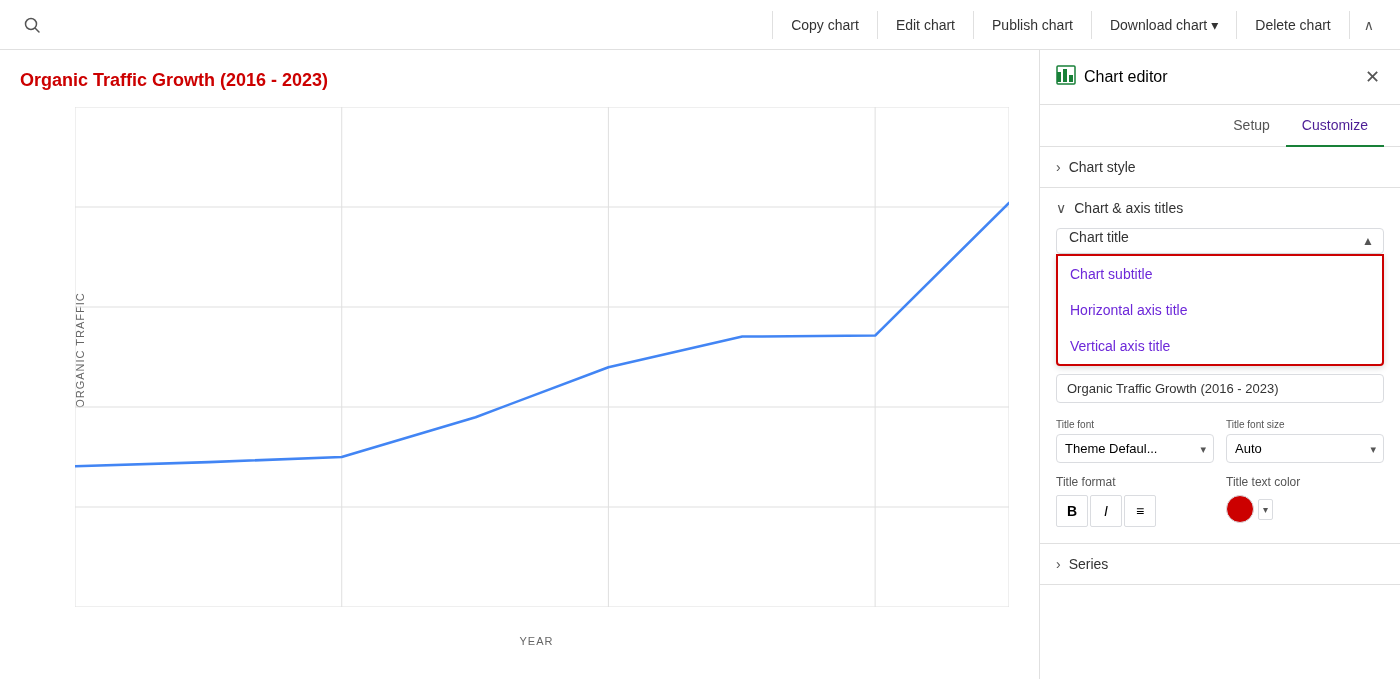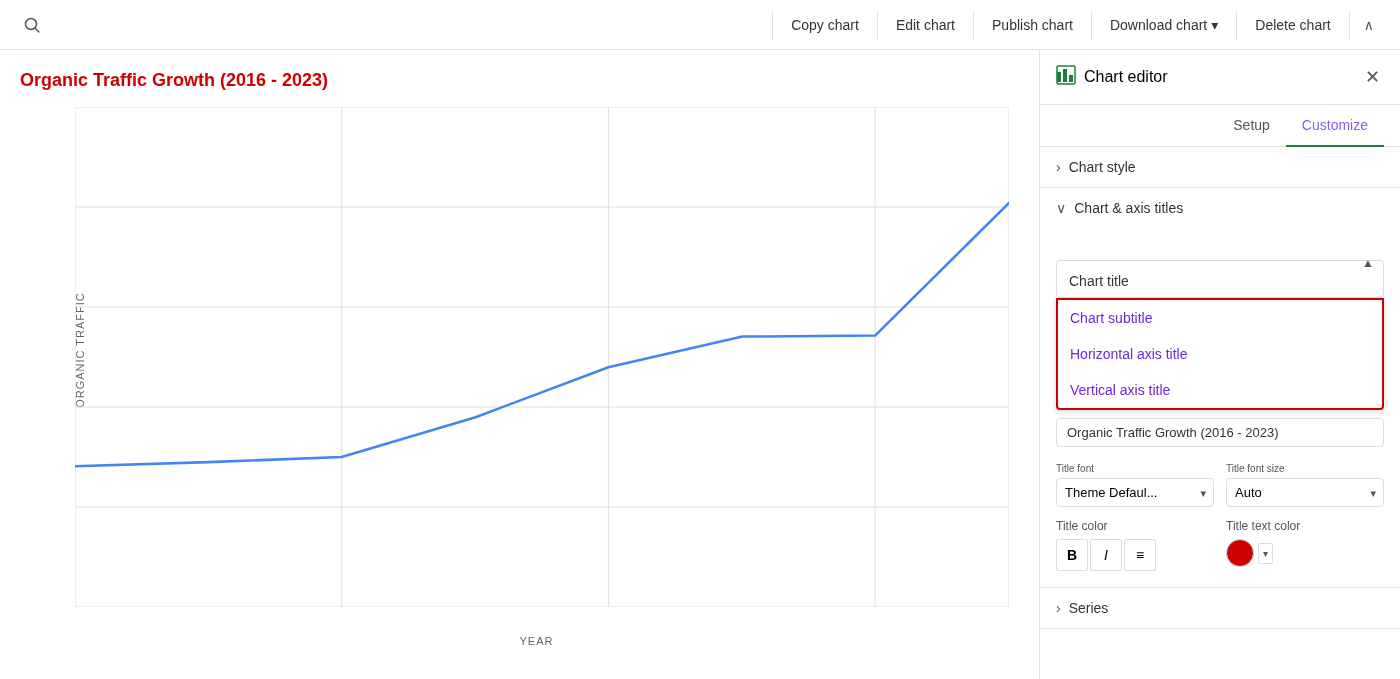--- a/index.html
+++ b/index.html
@@ -140,21 +140,21 @@
     }
     .tab-btn {
       background: none; border: none; cursor: pointer;
       padding: 12px 16px;
       font-size: 14px;
       color: #555;
       border-bottom: 2px solid transparent;
       margin-bottom: -1px;
     }
     .tab-btn.active {
-      color: #8b5cf6;
+      color: #4c1d95;
       border-bottom: 2px solid #188038;
       font-weight: 500;
     }
 
     
     .panel-section {
       border-bottom: 1px solid #e0e0e0;
     }
     .section-header {
       display: flex;
@@ -178,29 +178,28 @@
       padding: 0 16px 16px;
     }
 
     
     .dropdown-row {
       position: relative;
       margin-bottom: 12px;
     }
     .dropdown-select {
       width: 100%;
-      padding: 12px 32px 8px 12px;
+      padding: 0 32px 8px 12px;
       border: 1px solid #dadce0;
       border-radius: 4px;
       font-size: 14px;
       color: #333;
       background: #fff;
       appearance: none;
       cursor: pointer;
-      margin-top: 32px;
     }
     .dropdown-arrow {
       position: absolute;
       right: 10px;
       top: 50%;
       transform: translateY(-50%);
       font-size: 12px;
       color: #555;
       pointer-events: none;
     }
@@ -467,21 +466,21 @@
             <div class="select-wrap">
               <select class="select-control">
                 <option>Auto</option>
               </select>
             </div>
           </div>
         </div>
 
         <div class="format-row">
           <div>
-            <div class="format-label">Title color</div>
+            <div class="format-label">Title format</div>
             <div class="format-btns">
               <button class="fmt-btn bold">B</button>
               <button class="fmt-btn italic">I</button>
               <button class="fmt-btn">≡</button>
             </div>
           </div>
           <div>
             <div class="format-label">Title text color</div>
             <div class="color-row">
               <div class="color-swatch" style="background: #cc0000;"></div>

